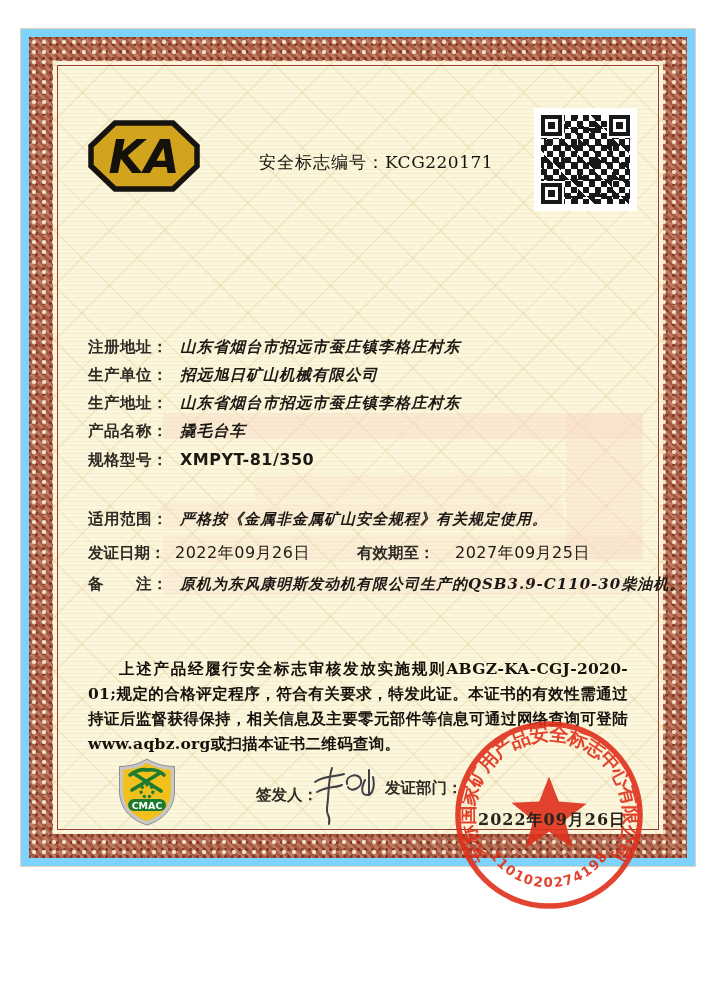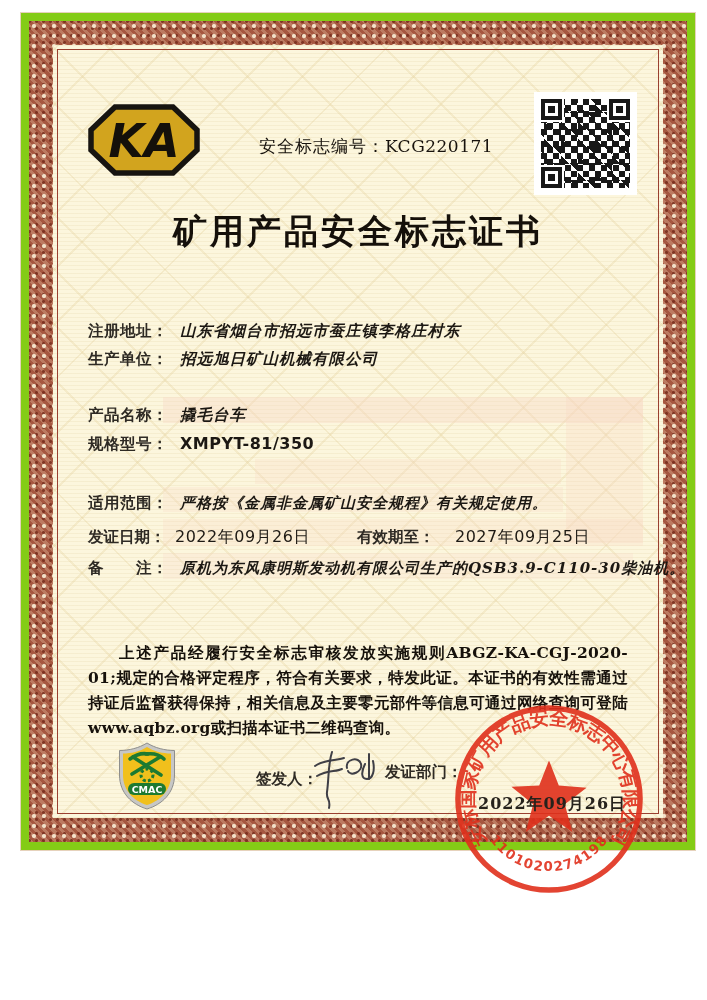--- a/index.html
+++ b/index.html
@@ -1,20 +1,20 @@
 <!DOCTYPE html>
 <html><head>
 <meta charset="utf-8">
 <style>
   html,body{margin:0;padding:0;background:#fff;}
   .page{position:relative;width:707px;height:1000px;background:#ffffff;overflow:hidden;
         font-family:"DejaVu Serif","Liberation Serif",serif;}
   
-  .cert{position:absolute;left:21px;top:13px;width:674px;height:837px;
-        background:#84cc16;outline:1px solid #e6d2bc;}
+  .cert{position:absolute;left:21px;top:29px;width:674px;height:837px;
+        background:#7dd3fc;outline:1px solid #e6d2bc;}
   .band{position:absolute;inset:8px;
         background-color:#ad5f47;
         background-image:
           radial-gradient(circle, rgba(247,233,209,.95) 1.5px, rgba(247,233,209,0) 2.6px),
           radial-gradient(circle, rgba(118,44,28,.85) 1px, rgba(118,44,28,0) 2px),
           repeating-linear-gradient(45deg, rgba(240,220,190,.22) 0 3px, rgba(140,60,40,.22) 3px 6px);
         background-size:10px 10px,7px 7px,auto;
         background-position:0 0,4px 4px,0 0;}
   .paper{position:absolute;inset:32px;
         background-color:#fcf6dd;
@@ -93,29 +93,32 @@
     </div>
 
     <div class="qr">
       <div class="qr-in">
         <div class="finder f-tl"></div>
         <div class="finder f-tr"></div>
         <div class="finder f-bl"></div>
       </div>
     </div>
 
-    <div class="title">矿用产品安全标志证书</div>
 
     <div class="row" style="top:308px">
       <span class="lab labw">注册地址：</span>
       <span class="val">山东省烟台市招远市蚕庄镇李格庄村东</span>
     </div>
     <div class="row" style="top:336px">
       <span class="lab labw">生产单位：</span>
       <span class="val">招远旭日矿山机械有限公司</span>
+    </div>
+    <div class="row" style="top:364px">
+      <span class="lab labw">生产地址：</span>
+      <span class="val">山东省烟台市招远市蚕庄镇李格庄村东</span>
     </div>
     <div class="row" style="top:392px">
       <span class="lab labw">产品名称：</span>
       <span class="val">撬毛台车</span>
     </div>
     <div class="row" style="top:421px">
       <span class="lab labw">规格型号：</span>
       <span class="val val-sans" style="font-size:16px">XMPYT-81/350</span>
     </div>
     <div class="row" style="top:480px">

